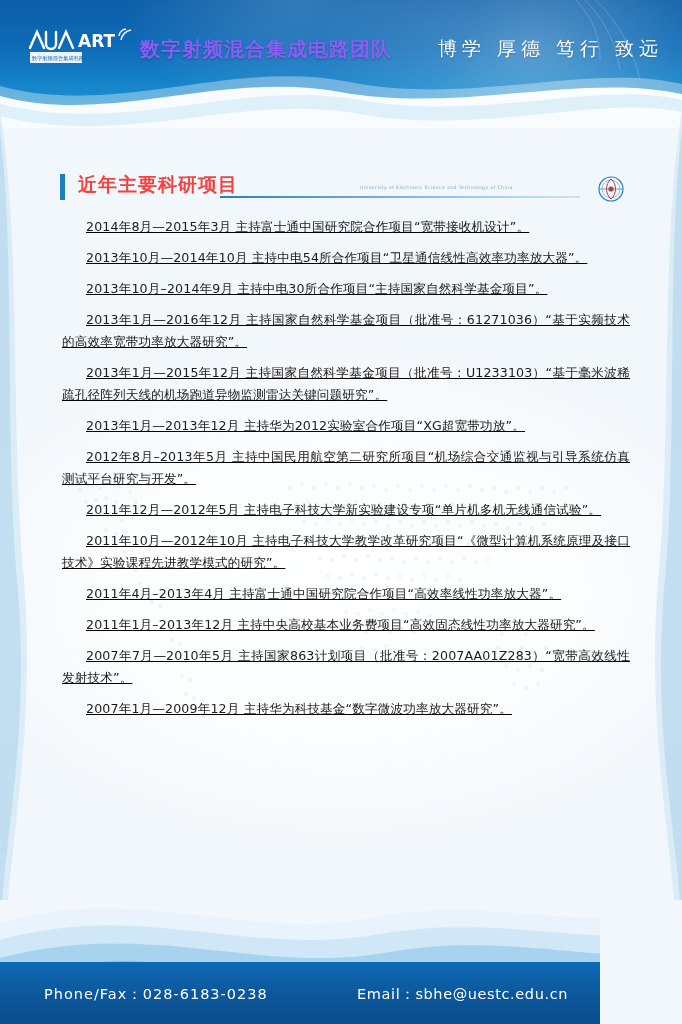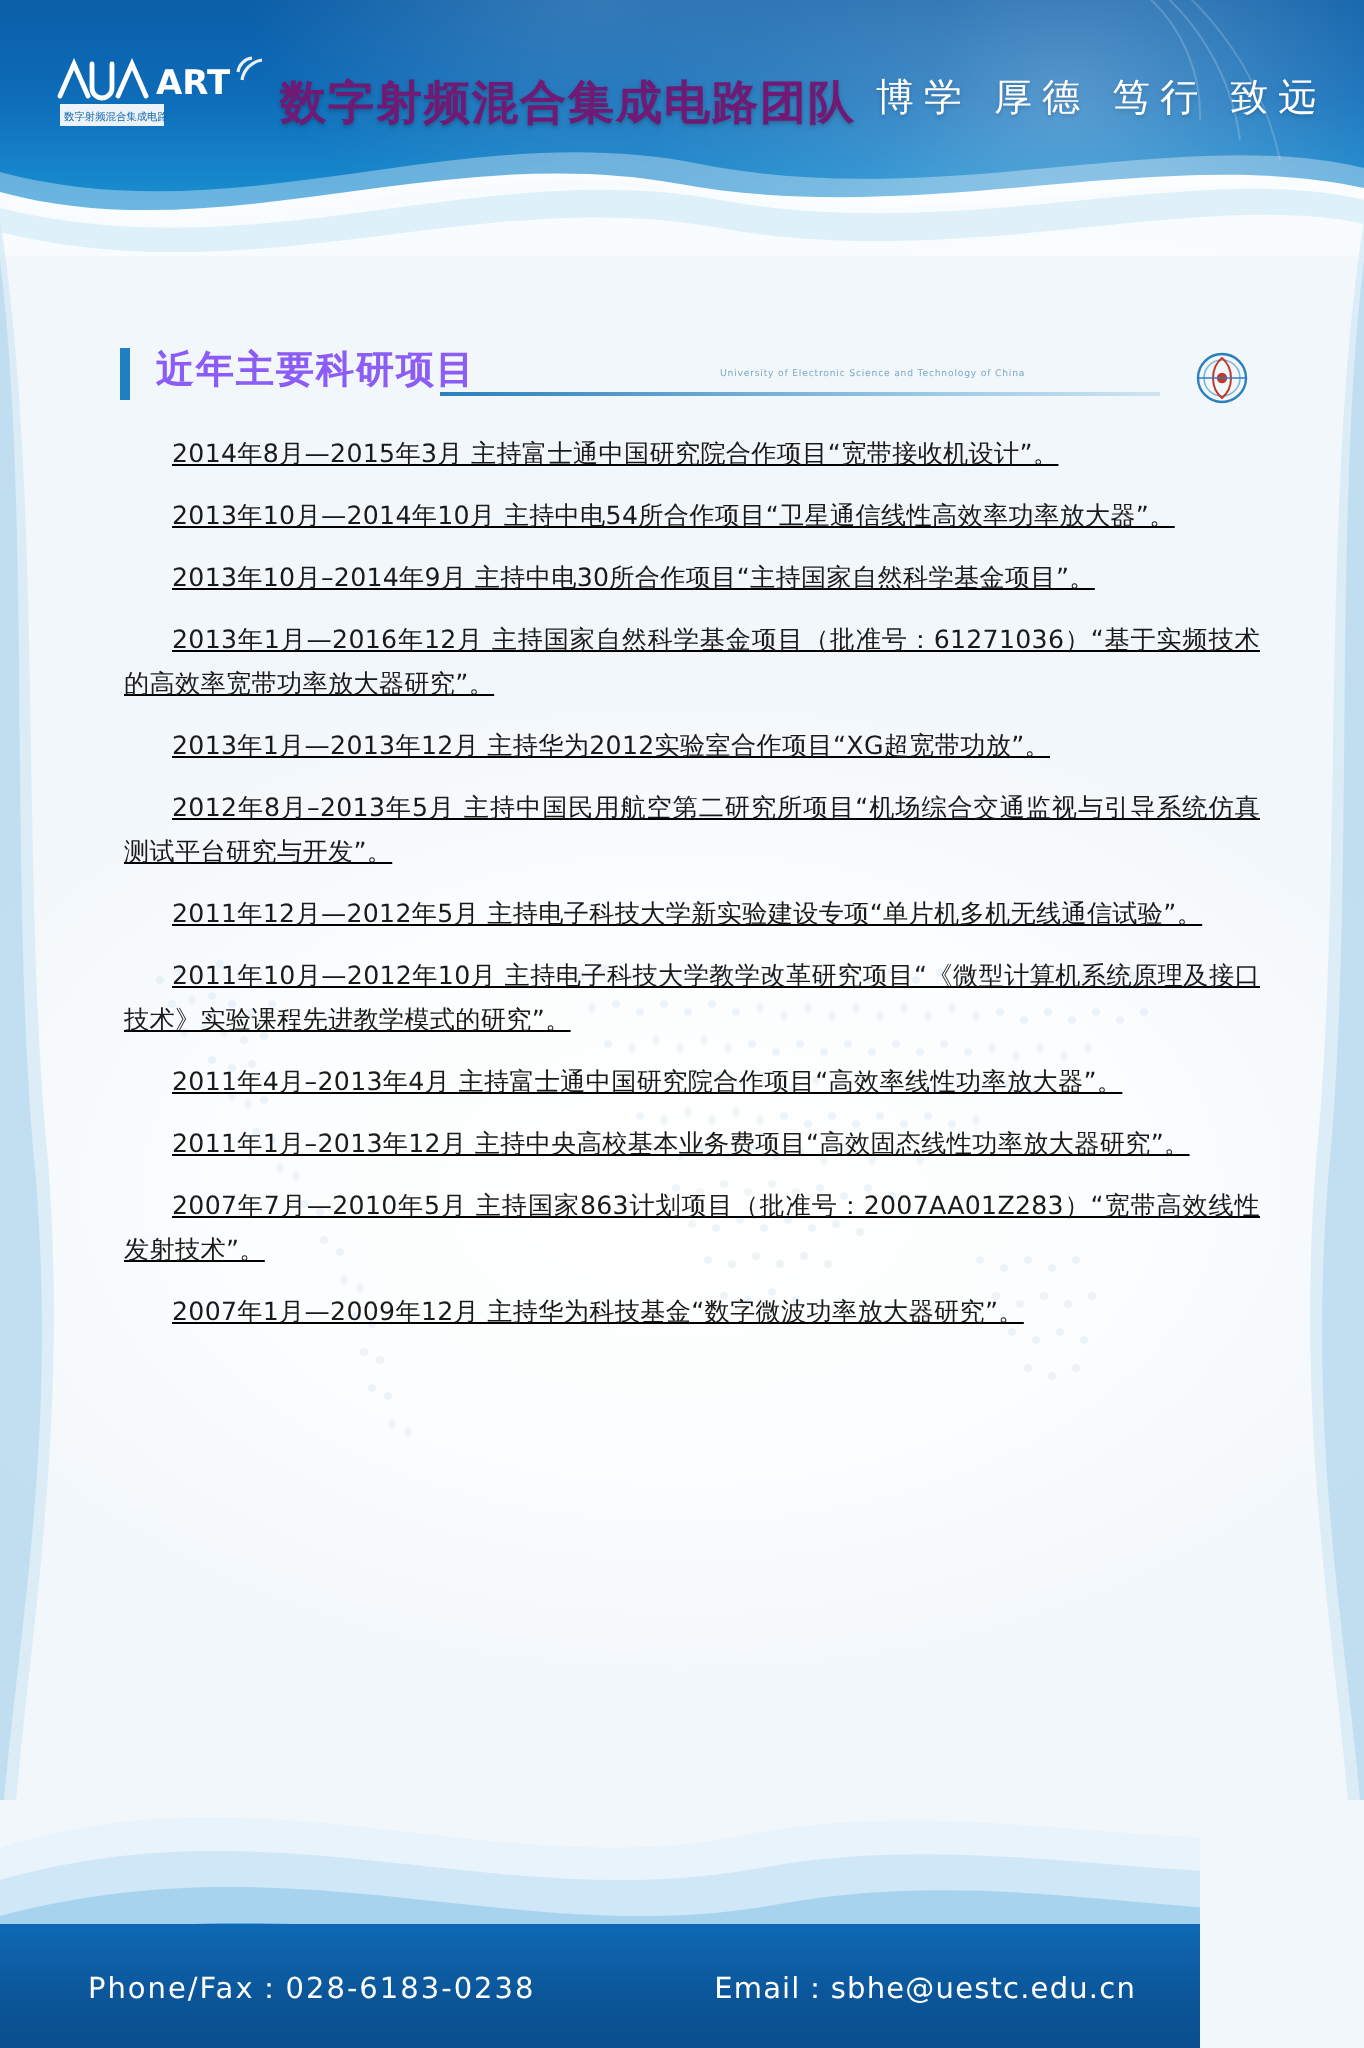--- a/index.html
+++ b/index.html
@@ -68,23 +68,23 @@
     position: absolute;
     left: 26px; top: 22px;
     width: 108px; height: 48px;
     color: #ffffff;
   }
   .logo svg { width: 108px; height: 48px; }
 
   .head-title {
     position: absolute;
     left: 140px; top: 36px;
-    font-size: 23px;
+    font-size: 20px;
     font-weight: bold;
-    color: #701a75;
+    color: #8b5cf6;
     letter-spacing: 1px;
     font-family: "DejaVu Sans", "Liberation Sans", sans-serif;
     text-shadow: 0 1px 2px rgba(0,0,0,0.25);
   }
   .head-motto {
     position: absolute;
     left: 438px; top: 36px;
     font-size: 19px;
     color: #ffffff;
     letter-spacing: 5px;
@@ -121,21 +121,21 @@
     position: absolute;
     left: 0; top: 2px;
     width: 5px; height: 26px;
     background: #1f7fc0;
   }
   .section-title {
     position: absolute;
     left: 18px; top: 0px;
     font-size: 19px;
     font-weight: bold;
-    color: #8b5cf6;
+    color: #ef4444;
     letter-spacing: 1px;
   }
   .section-rule {
     position: absolute;
     left: 160px; top: 24px;
     right: 50px;
     height: 2px;
     background: linear-gradient(90deg, #2a7fbe 0%, #9ecbe6 70%, #cfe4f2 100%);
   }
   .section-rule-sub {
@@ -493,20 +493,21 @@
           <path d="M3,15 L27,15" stroke="#2a7fbe" stroke-width="0.7"></path>
         </svg>
       </div>
     </div>
 
     <div class="proj-list">
       <p class="proj-item">2014年8月—2015年3月 主持富士通中国研究院合作项目“宽带接收机设计”。</p>
       <p class="proj-item">2013年10月—2014年10月 主持中电54所合作项目“卫星通信线性高效率功率放大器”。</p>
       <p class="proj-item">2013年10月–2014年9月 主持中电30所合作项目“主持国家自然科学基金项目”。</p>
       <p class="proj-item">2013年1月—2016年12月 主持国家自然科学基金项目（批准号：61271036）“基于实频技术的高效率宽带功率放大器研究”。</p>
+      <p class="proj-item">2013年1月—2015年12月 主持国家自然科学基金项目（批准号：U1233103）“基于毫米波稀疏孔径阵列天线的机场跑道异物监测雷达关键问题研究”。</p>
       <p class="proj-item">2013年1月—2013年12月 主持华为2012实验室合作项目“XG超宽带功放”。</p>
       <p class="proj-item">2012年8月–2013年5月 主持中国民用航空第二研究所项目“机场综合交通监视与引导系统仿真测试平台研究与开发”。</p>
       <p class="proj-item">2011年12月—2012年5月 主持电子科技大学新实验建设专项“单片机多机无线通信试验”。</p>
       <p class="proj-item">2011年10月—2012年10月 主持电子科技大学教学改革研究项目“《微型计算机系统原理及接口技术》实验课程先进教学模式的研究”。</p>
       <p class="proj-item">2011年4月–2013年4月 主持富士通中国研究院合作项目“高效率线性功率放大器”。</p>
       <p class="proj-item">2011年1月–2013年12月 主持中央高校基本业务费项目“高效固态线性功率放大器研究”。</p>
       <p class="proj-item">2007年7月—2010年5月 主持国家863计划项目（批准号：2007AA01Z283）“宽带高效线性发射技术”。</p>
       <p class="proj-item">2007年1月—2009年12月 主持华为科技基金“数字微波功率放大器研究”。</p>
     </div>
   </div>

